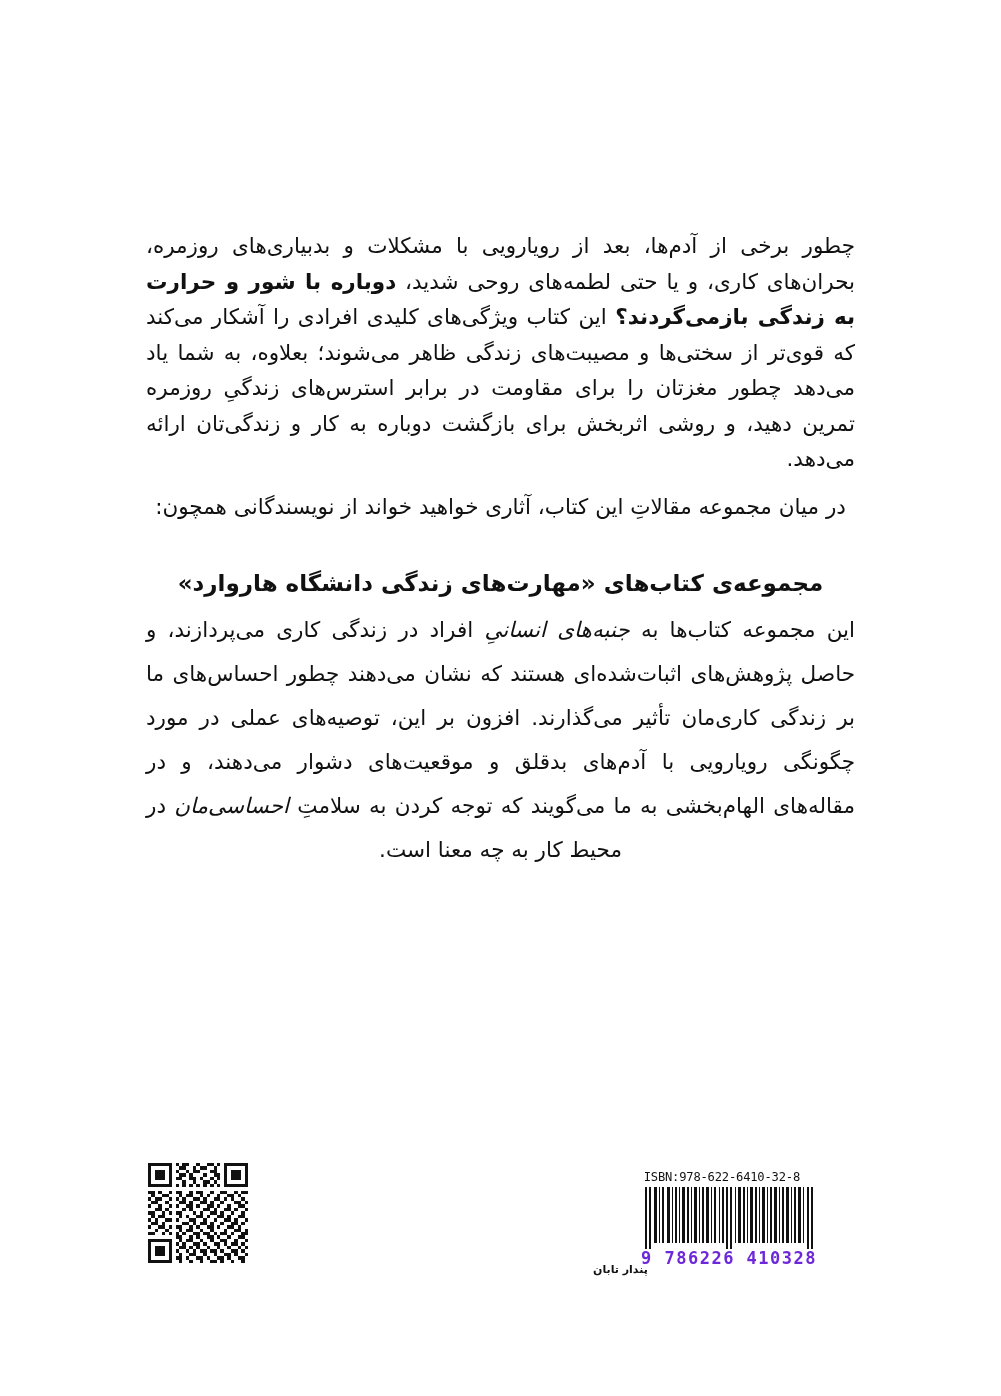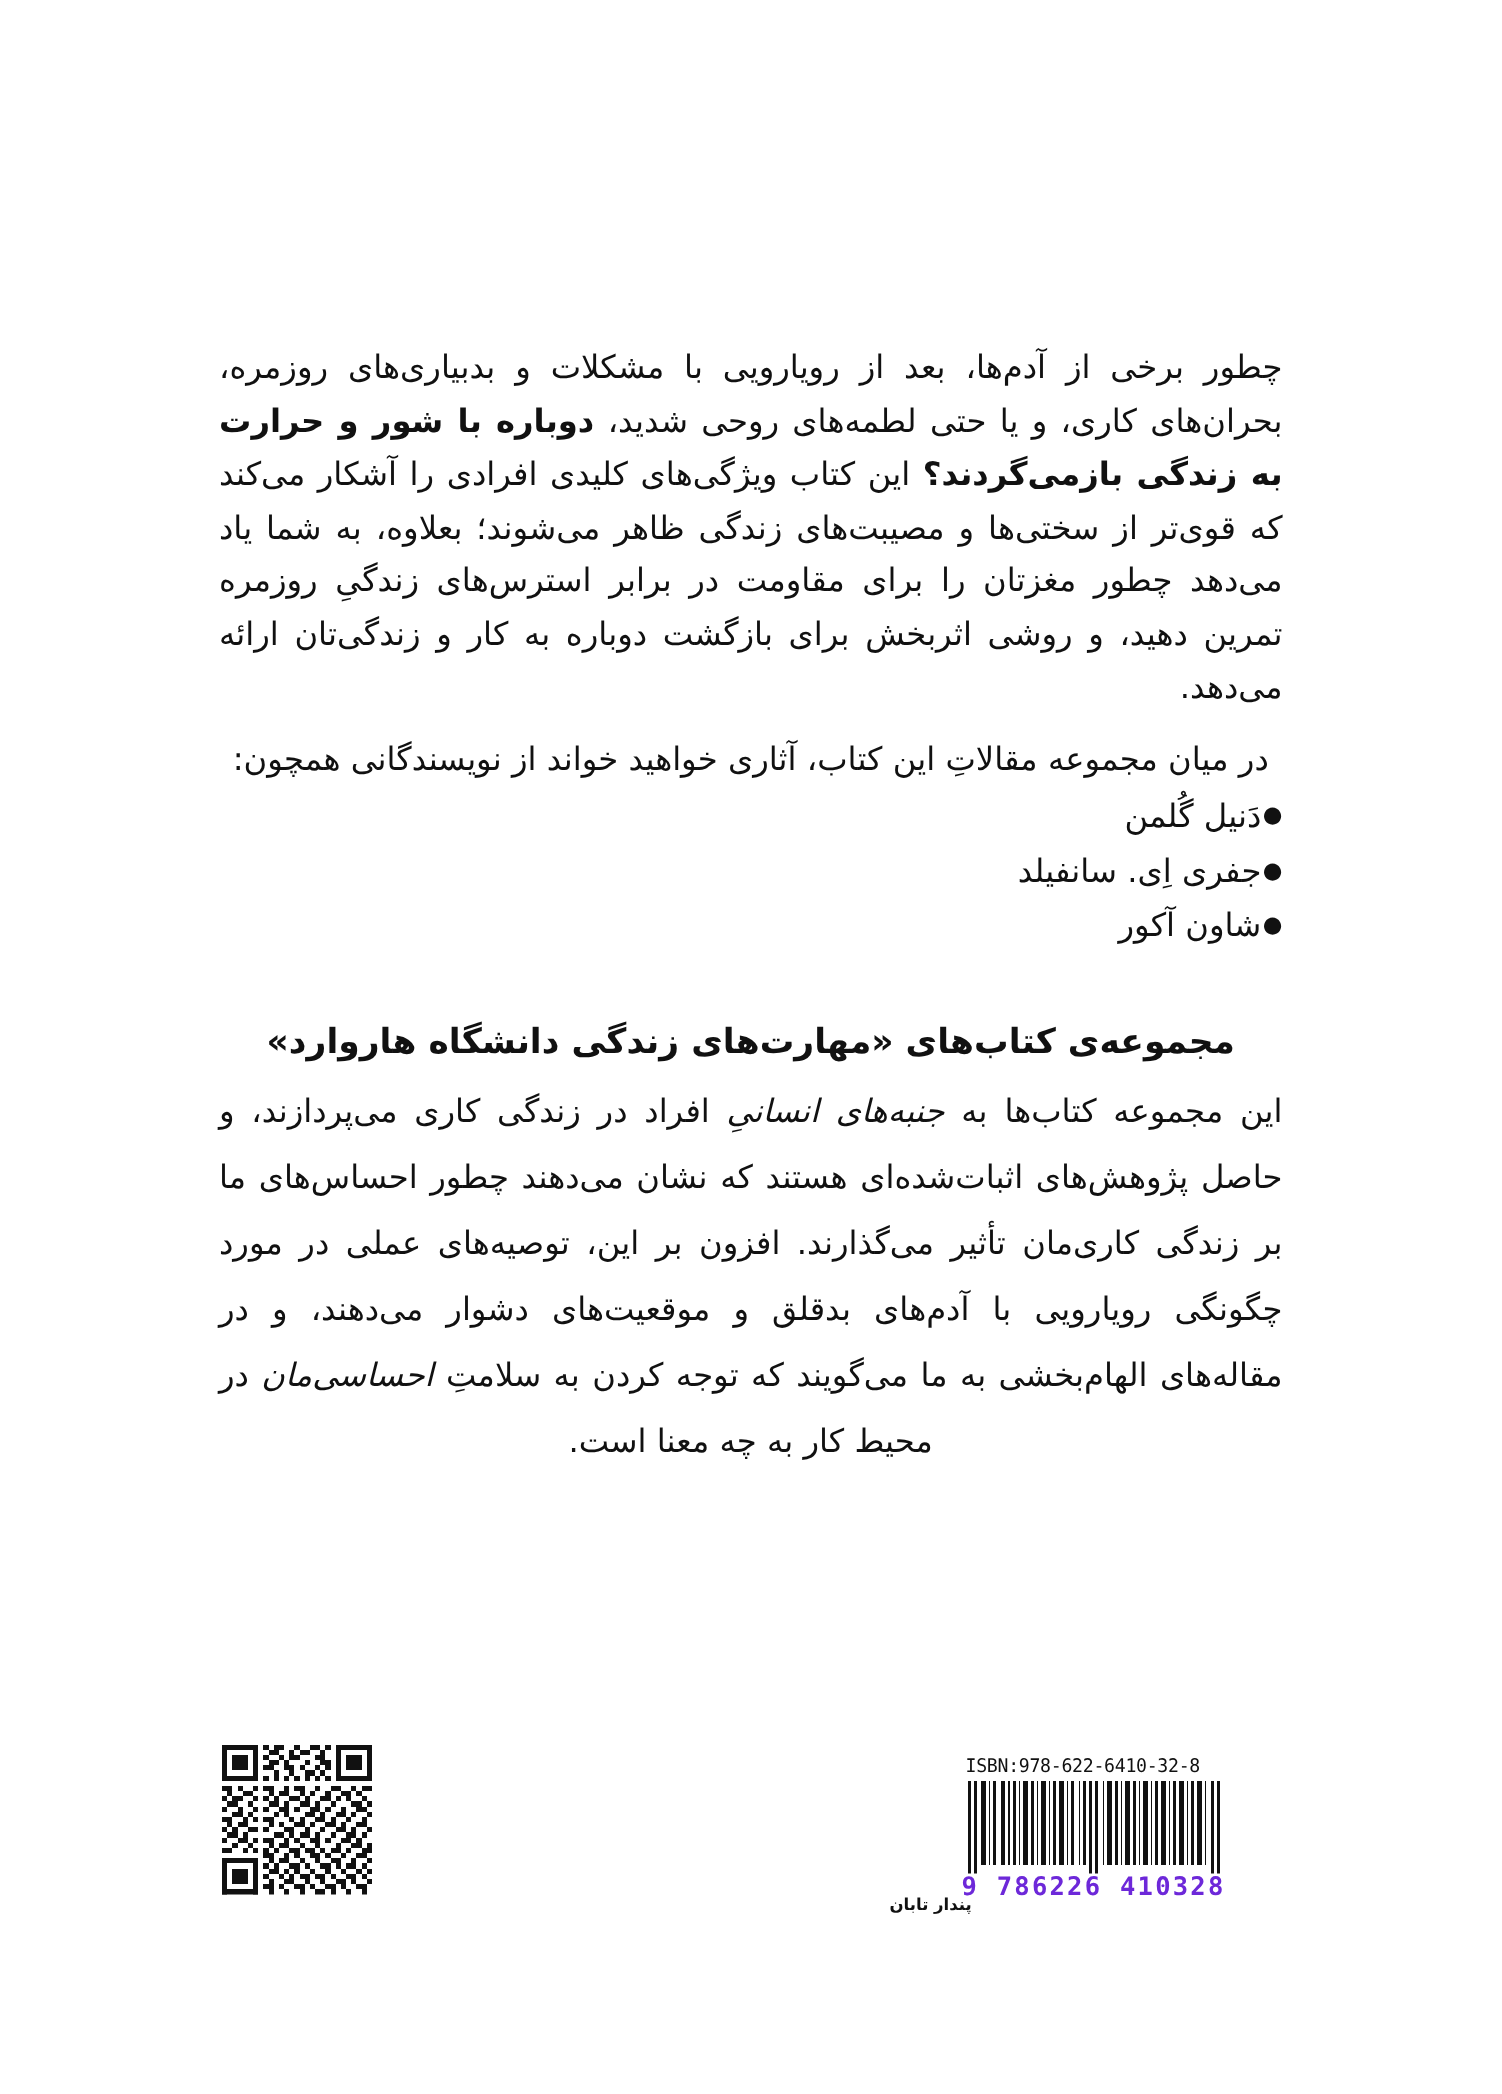--- a/index.html
+++ b/index.html
@@ -166,25 +166,20 @@
 <body>
 
 <div class="page">
 
   <div class="content">
 
     <p class="para-1"><span>چطور برخی از آدم‌ها، بعد از رویارویی با مشکلات و بدبیاری‌های روزمره، بحران‌های کاری، و یا حتی لطمه‌های روحی شدید، </span><span class="bold-q">دوباره با شور و حرارت به زندگی بازمی‌گردند؟</span><span> این کتاب ویژگی‌های کلیدی افرادی را آشکار می‌کند که قوی‌تر از سختی‌ها و مصیبت‌های زندگی ظاهر می‌شوند؛ بعلاوه، به شما یاد می‌دهد چطور مغزتان را برای مقاومت در برابر استرس‌های زندگیِ روزمره تمرین دهید، و روشی اثربخش برای بازگشت دوباره به کار و زندگی‌تان ارائه می‌دهد.</span></p>
 
     <p class="lead-in">در میان مجموعه مقالاتِ این کتاب، آثاری خواهید خواند از نویسندگانی همچون:</p>
 
-    <ul class="author-list">
-      <li><span class="bullet">●</span><span>دَنیل گُلمن</span></li>
-      <li><span class="bullet">●</span><span>جفری اِی. سانفیلد</span></li>
-      <li><span class="bullet">●</span><span>شاون آکور</span></li>
-    </ul>
 
     <h2 class="section-heading">مجموعه‌ی کتاب‌های «مهارت‌های زندگی دانشگاه هاروارد»</h2>
 
     <p class="para-2"><span>این مجموعه کتاب‌ها به </span><em>جنبه‌های انسانیِ</em><span> افراد در زندگی کاری می‌پردازند، و حاصل پژوهش‌های اثبات‌شده‌ای هستند که نشان می‌دهند چطور احساس‌های ما بر زندگی کاری‌مان تأثیر می‌گذارند. افزون بر این، توصیه‌های عملی در مورد چگونگی رویارویی با آدم‌های بدقلق و موقعیت‌های دشوار می‌دهند، و در مقاله‌های الهام‌بخشی به ما می‌گویند که توجه کردن به سلامتِ </span><em>احساسی‌مان</em><span> در محیط کار به چه معنا است.</span></p>
 
   </div>
 
   <div class="footer">
 
     <svg class="qr-code" viewBox="0 0 29 29" shape-rendering="crispEdges" aria-hidden="true">

